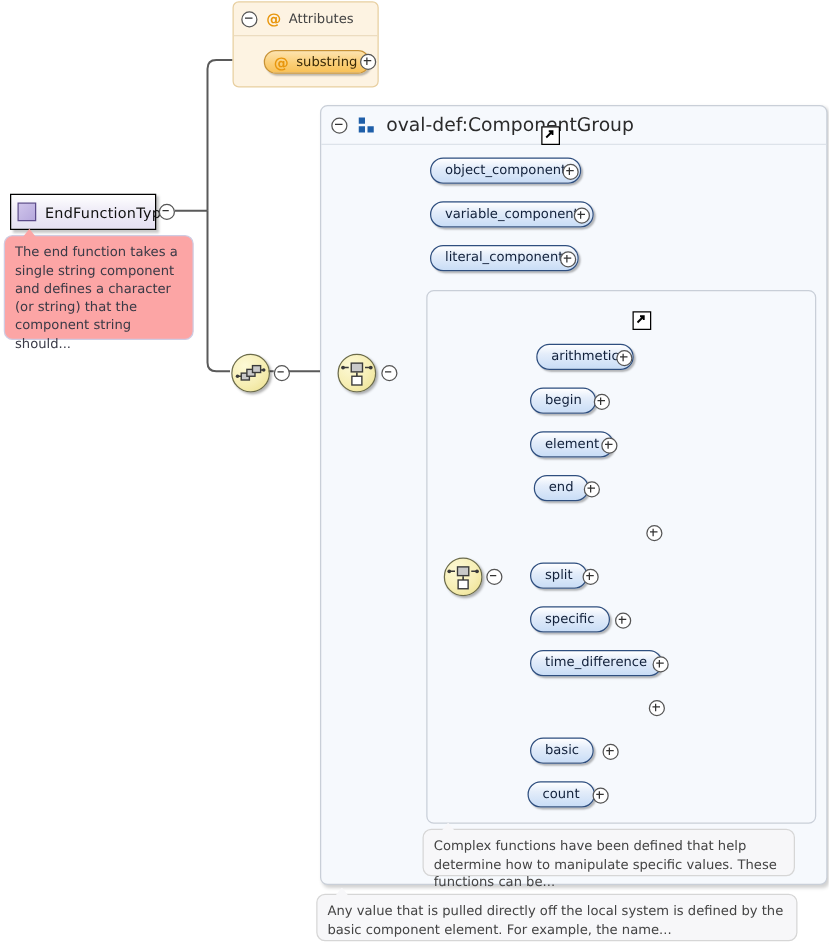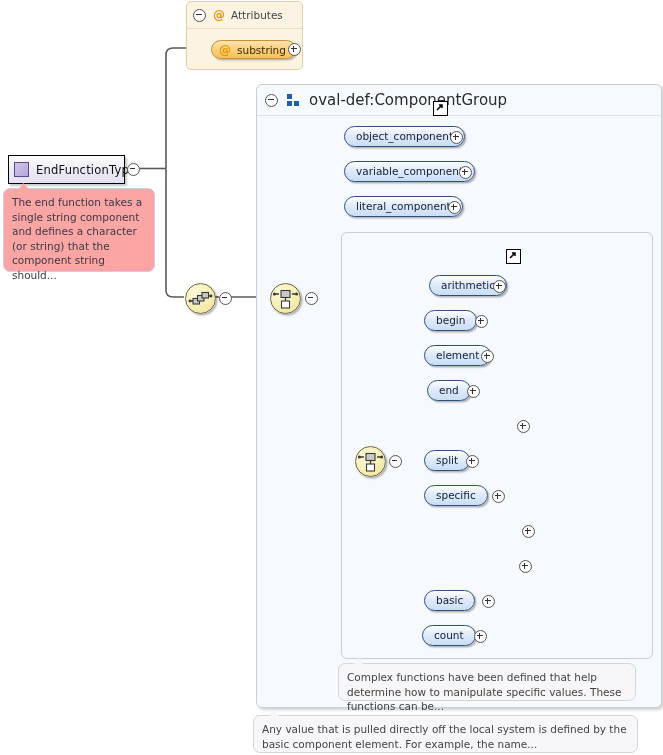--- a/index.html
+++ b/index.html
@@ -319,20 +319,23 @@
   <div class="elpill" style="left:424px;top:449.5px;">
     <span>split</span>
   </div>
   <span class="plus-box plus-std" style="left:466px;top:454.5px;"></span>
 
   <div class="elpill" style="left:424px;top:484.5px;">
     <span>specific</span>
   </div>
   <span class="plus-box plus-std" style="left:492px;top:489.5px;"></span>
 
+  <div class="elpill" style="left:424px;top:519.5px;">
+    <span>time_difference</span>
+  </div>
   <span class="plus-box plus-std" style="left:522px;top:524.5px;"></span>
 
   <span class="plus-box plus-std" style="left:519px;top:559.5px;"></span>
 
   <div class="elpill" style="left:424px;top:589.5px;">
     <span>basic</span>
   </div>
   <span class="plus-box plus-std" style="left:482px;top:594.5px;"></span>
 
   <div class="elpill" style="left:422px;top:624.5px;text-align:right;">

